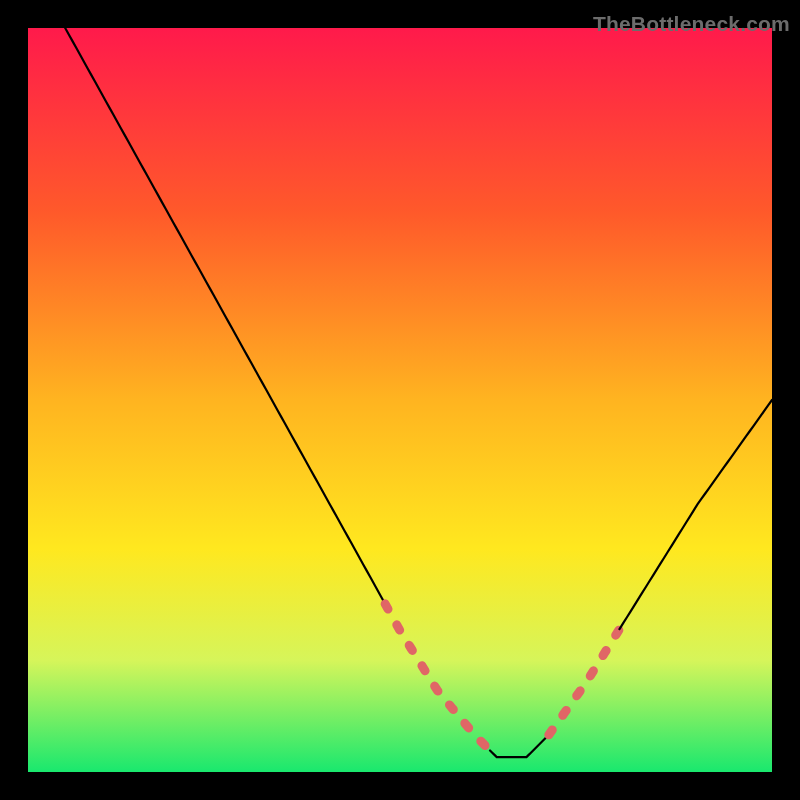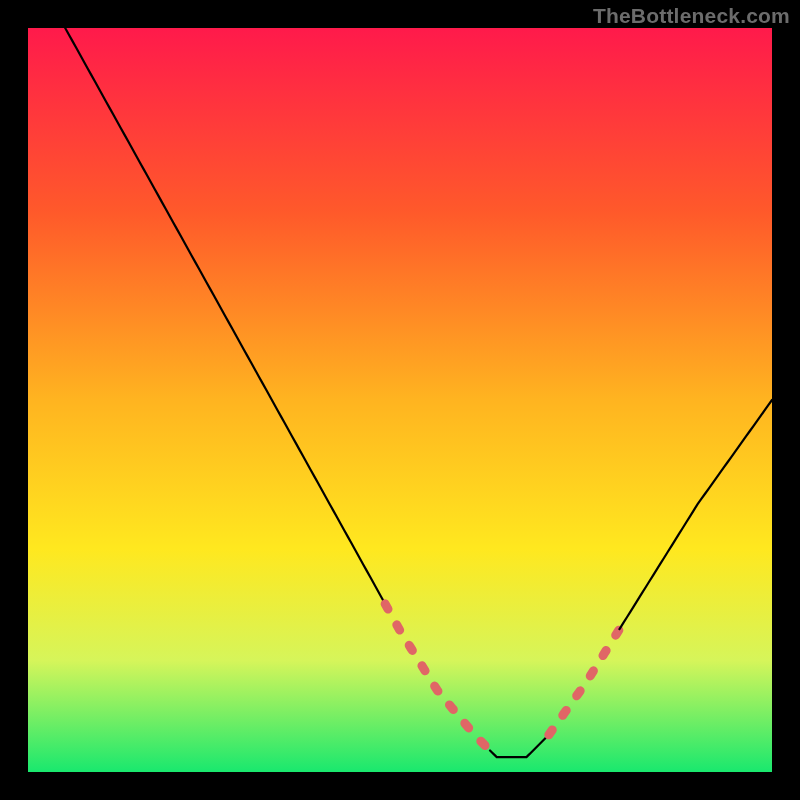--- a/index.html
+++ b/index.html
@@ -13,21 +13,21 @@
   .chart-container {
     position: relative;
     width: 800px;
     height: 800px;
   }
   svg {
     display: block;
   }
   .watermark {
     position: absolute;
-    top: 4px;
+    top: 12px;
     right: 10px;
     font-family: Arial, Helvetica, sans-serif;
     font-size: 21px;
     font-weight: 600;
     color: #6c6c6c;
     letter-spacing: 0.2px;
   }
 </style>
 </head>
 <body>

